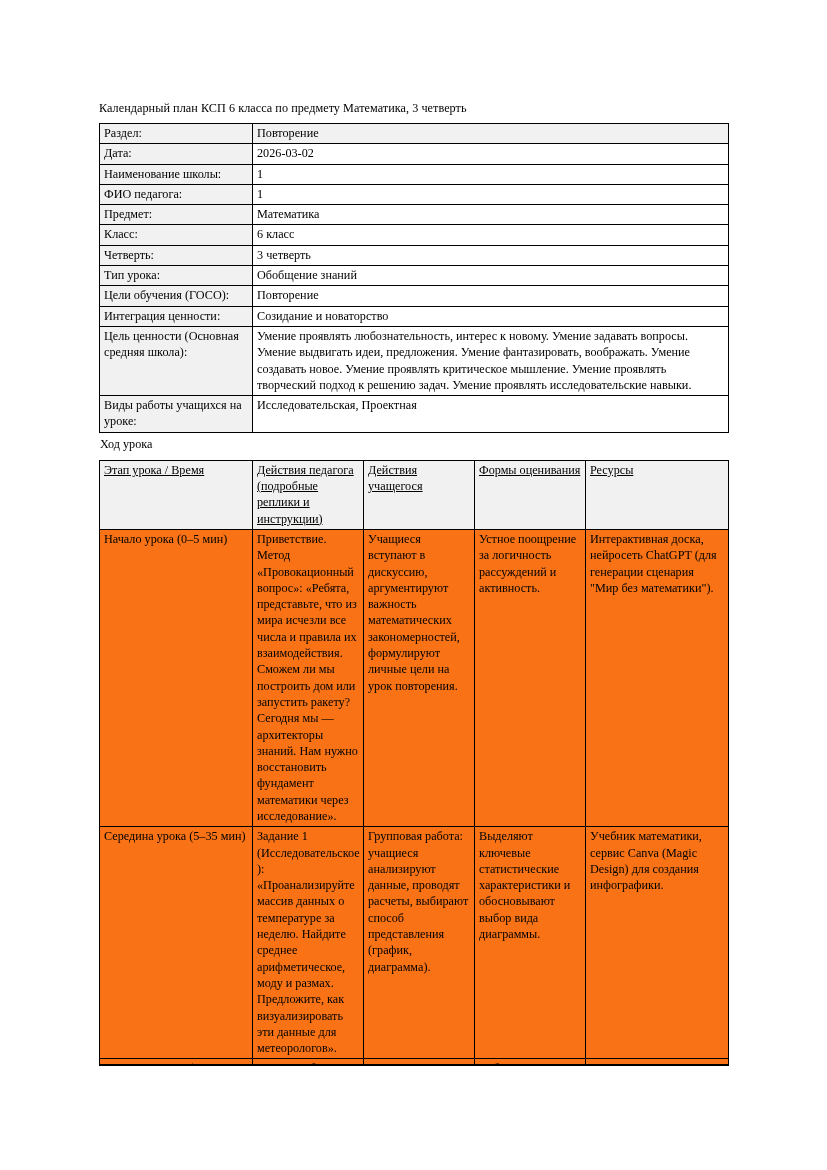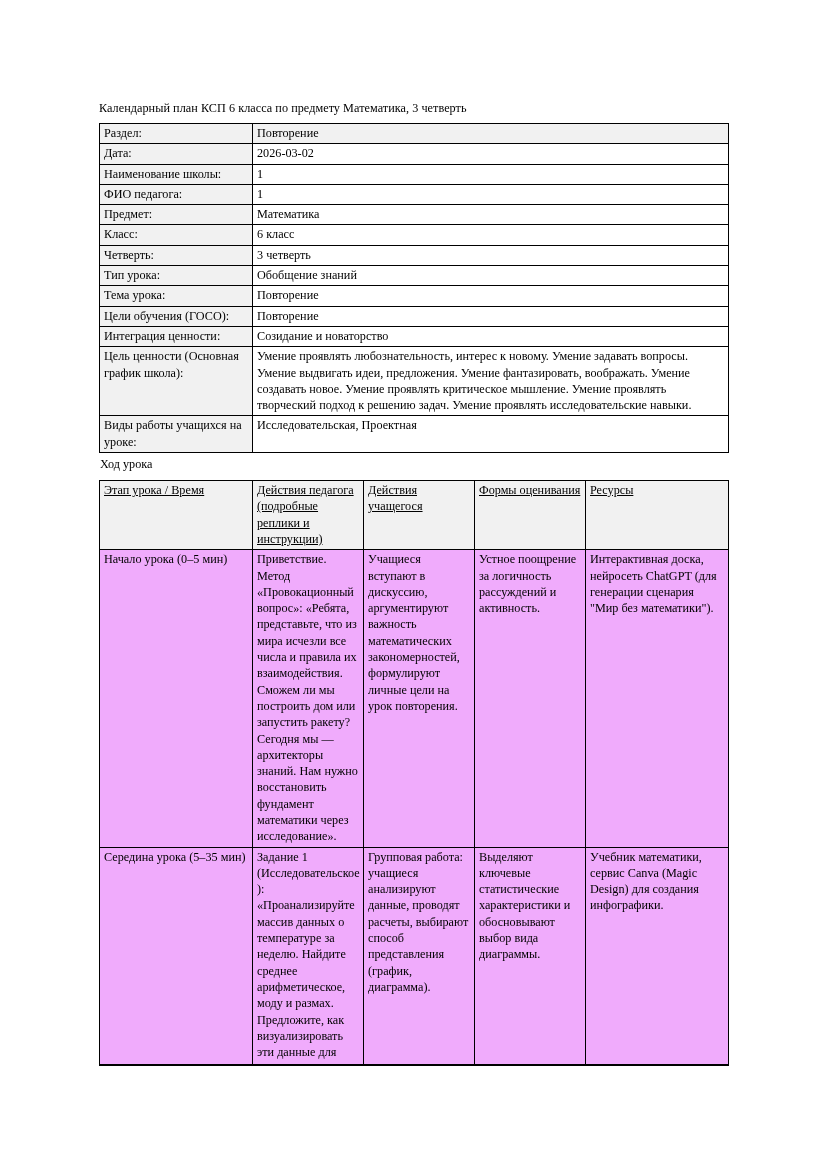--- a/index.html
+++ b/index.html
@@ -74,21 +74,21 @@
   .lesson-table thead th {
     background: #f1f1f1;
     text-decoration: underline;
   }
   .lesson-table col.c1 { width: 153px; }
   .lesson-table col.c2 { width: 111px; }
   .lesson-table col.c3 { width: 111px; }
   .lesson-table col.c4 { width: 111px; }
   .lesson-table col.c5 { width: 143px; }
   .lesson-table td {
-    background: #f0abfc;
+    background: #f97316;
     margin-left: 16px;
   }
   
   .cut-mask {
     position: absolute;
     left: 0;
     top: 1066px;
     width: 827px;
     height: 104px;
     background: #ffffff;
@@ -142,33 +142,29 @@
           </tr>
           <tr>
             <td class="label-cell">Четверть:</td>
             <td class="value-cell">3 четверть</td>
           </tr>
           <tr>
             <td class="label-cell">Тип урока:</td>
             <td class="value-cell">Обобщение знаний</td>
           </tr>
           <tr>
-            <td class="label-cell">Тема урока:</td>
-            <td class="value-cell">Повторение</td>
-          </tr>
-          <tr>
             <td class="label-cell">Цели обучения (ГОСО):</td>
             <td class="value-cell">Повторение</td>
           </tr>
           <tr>
             <td class="label-cell">Интеграция ценности:</td>
             <td class="value-cell">Созидание и новаторство</td>
           </tr>
           <tr>
-            <td class="label-cell">Цель ценности (Основная график школа):</td>
+            <td class="label-cell">Цель ценности (Основная средняя школа):</td>
             <td class="value-cell">Умение проявлять любознательность, интерес к новому. Умение задавать вопросы. Умение выдвигать идеи, предложения. Умение фантазировать, воображать. Умение создавать новое. Умение проявлять критическое мышление. Умение проявлять творческий подход к решению задач. Умение проявлять исследовательские навыки.</td>
           </tr>
           <tr>
             <td class="label-cell">Виды работы учащихся на уроке:</td>
             <td class="value-cell">Исследовательская, Проектная</td>
           </tr>
         </tbody>
     </table>
 
     <p class="section-label">Ход урока</p>

